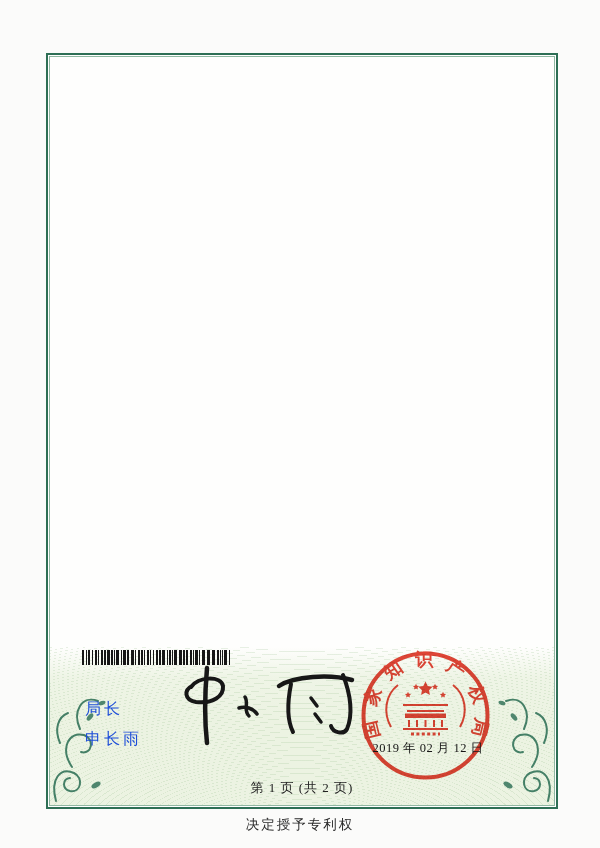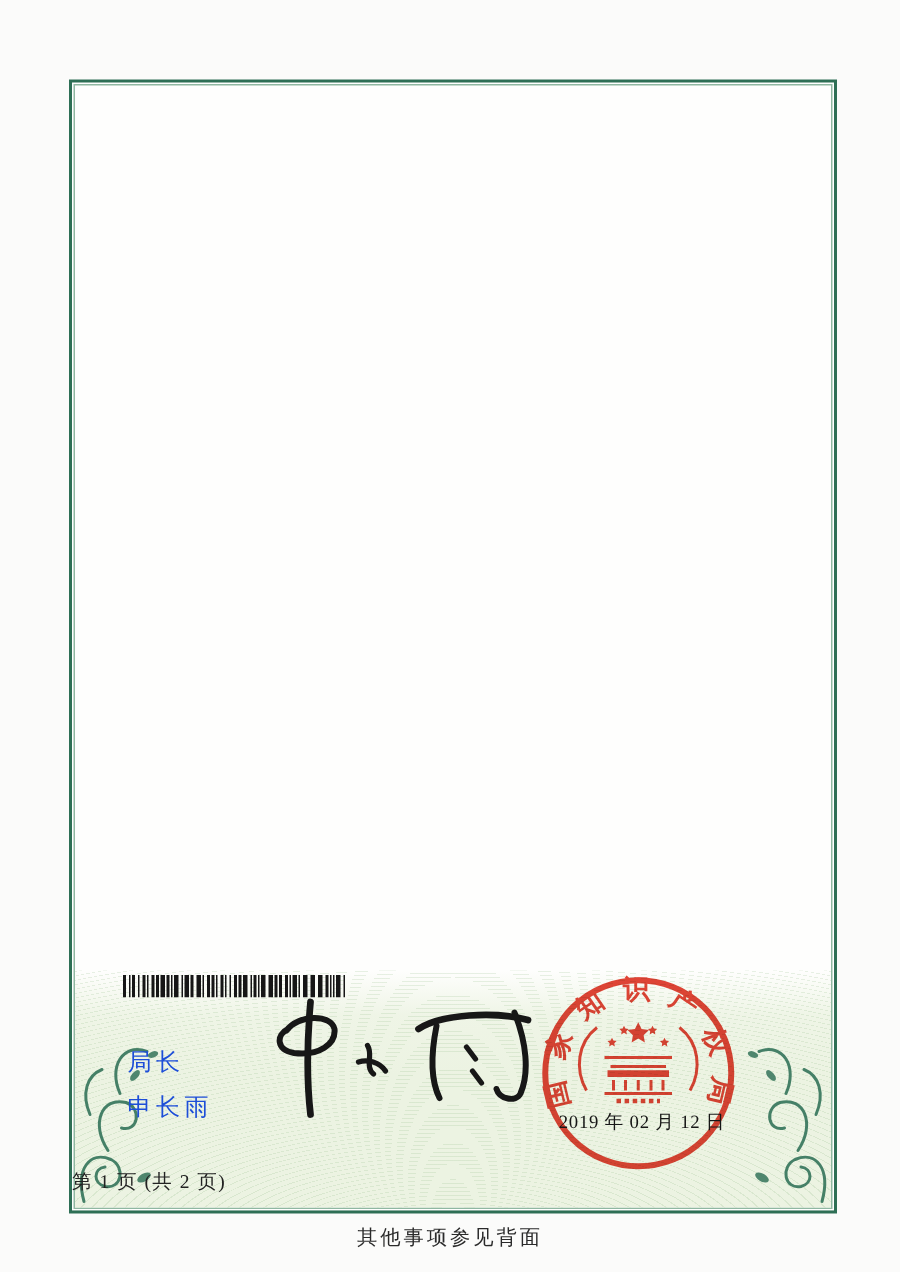--- a/index.html
+++ b/index.html
@@ -47,21 +47,21 @@
   .paras p{margin:0;text-indent:2em;}
   .barcode{position:absolute;left:82px;top:650px;}
   .chief{position:absolute;left:85px;top:694px;font-size:16px;letter-spacing:3px;color:#1d4ed8;line-height:30px;}
   .signature{position:absolute;left:175px;top:663px;}
   .seal{position:absolute;left:353px;top:643px;mix-blend-mode:multiply;opacity:.95;}
   .seal-date{
     position:absolute;left:366px;top:740px;width:124px;text-align:center;
     font-size:12.5px;letter-spacing:.5px;color:#161616;z-index:5;
   }
   .page-no{
-    position:absolute;left:0;bottom:10px;width:100%;text-align:left;
+    position:absolute;left:0;bottom:10px;width:100%;text-align:center;
     font-size:13px;letter-spacing:1px;color:#222;
   }
   .footer-note{
     position:absolute;left:0;top:816px;width:600px;text-align:center;
     font-size:13.5px;letter-spacing:2px;color:#2a2a2a;
   }
   .flourish{position:absolute;bottom:4px;}
   .flourish.left{left:2px;}
   .flourish.right{right:2px;transform:scaleX(-1);}
   svg{display:block;}
@@ -467,13 +467,13 @@
       <path d="M56,77 v7 M64,77 v7 M72.5,77 v7 M81,77 v7 M89,77 v7"></path>
       <path d="M50,86 h45"></path>
       <path d="M38,84 C30,70 32,52 45,42"></path>
       <path d="M107,84 C115,70 113,52 100,42"></path>
       <path d="M58,91 h29" stroke-width="3" stroke-dasharray="3,2.4"></path>
     </g>
   </g>
 </svg>
 <div class="seal-date">2019 年 02 月 12 日</div>
 
-<div class="footer-note">其他事项参见背面</div>
+<div class="footer-note">决定授予专利权</div>
 
 </body></html>

